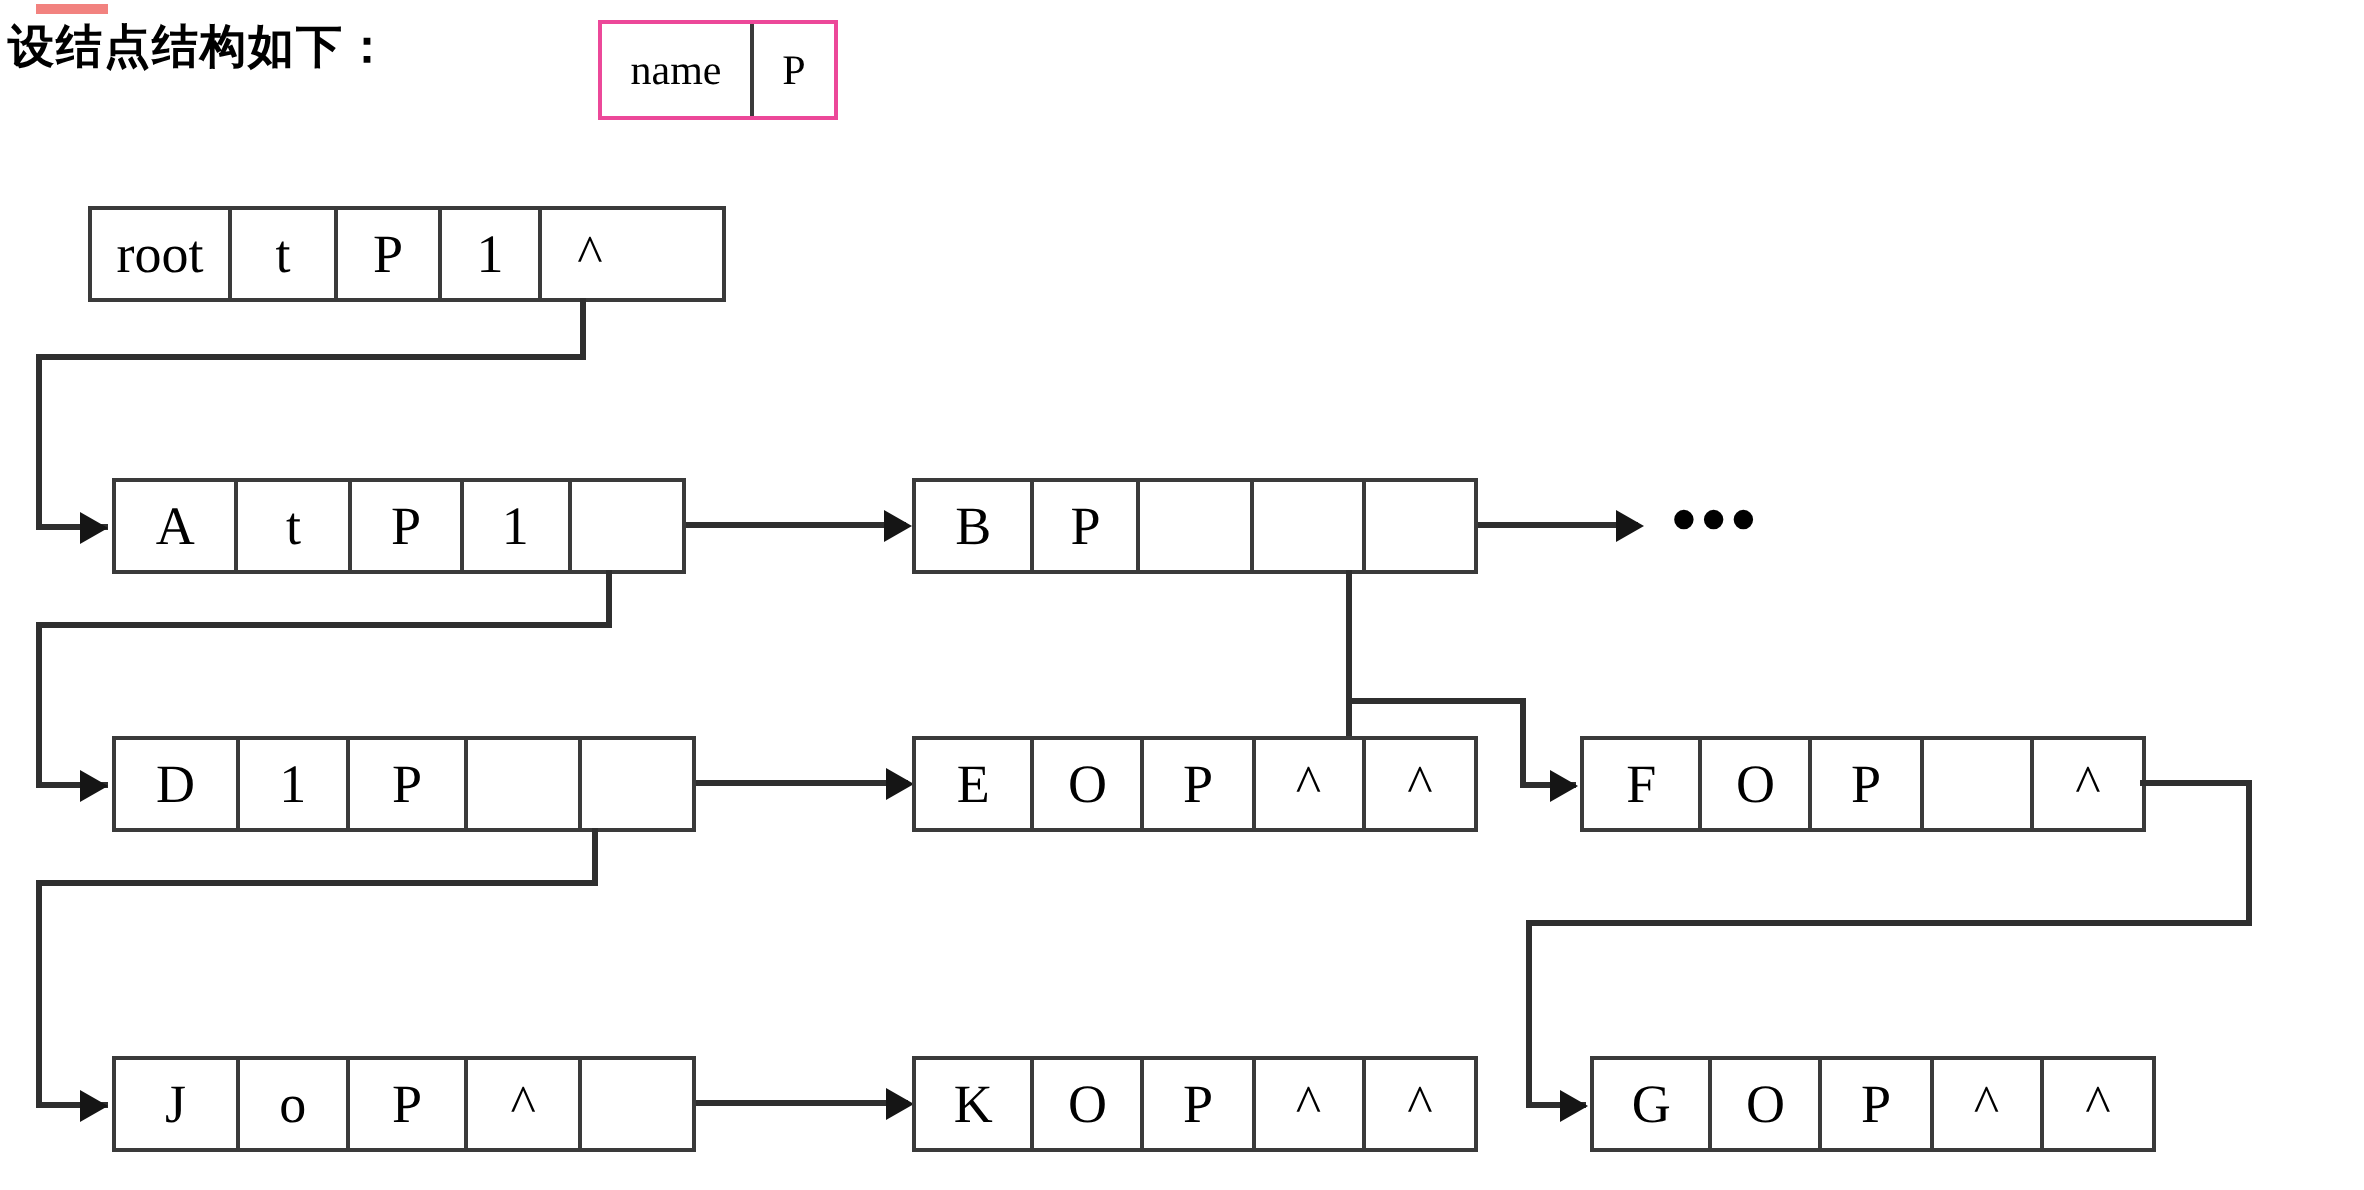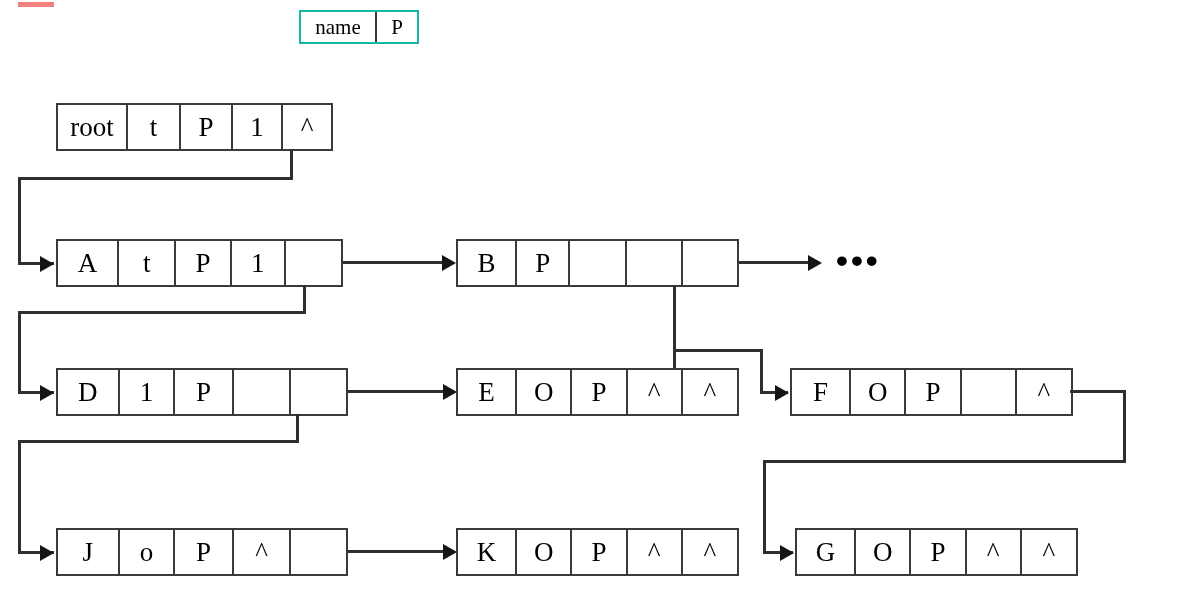--- a/index.html
+++ b/index.html
@@ -36,22 +36,22 @@
     display:flex;align-items:center;justify-content:center;
     font-size:26px;line-height:1;
     height:100%;
     overflow:hidden;
     white-space:nowrap;
   }
   .node .cell:last-child{border-right:none;}
 
   
   .legend{
-    position:absolute;left:299px;top:10px;height:34px;
-    border:2px solid #14b8a6;
+    position:absolute;left:299px;top:10px;height:50px;
+    border:2px solid #ec4899;
   }
   .legend .cell{font-size:21px;}
 
   
   .rec{height:48px;}
   .rec .cell{font-size:27px;}
 
   
   .ln{position:absolute;background:#2f2f2f;}
   .h{height:3px;}
@@ -68,27 +68,28 @@
     letter-spacing:3px;
   }
 </style>
 </head>
 <body>
 
 <div id="canvas">
 
   <div class="hl-mark"></div>
 
+  <div class="caption">设结点结构如下：</div>
 
   <div class="node legend">
     <div class="cell" style="width:76px">name</div>
     <div class="cell" style="width:40px">P</div>
   </div>
 
-  <div class="node rec" style="left:56px;top:103px;width:277px">
+  <div class="node rec" style="left:44px;top:103px;width:319px">
     <div class="cell" style="width:70px">root</div>
     <div class="cell" style="width:53px">t</div>
     <div class="cell" style="width:52px">P</div>
     <div class="cell" style="width:50px">1</div>
     <div class="cell" style="width:48px">^</div>
   </div>
 
   <div class="ln v" style="left:290px;top:149px;height:30px"></div>
   <div class="ln h" style="left:18px;top:177px;width:275px"></div>
   <div class="ln v" style="left:18px;top:177px;height:87px"></div>

